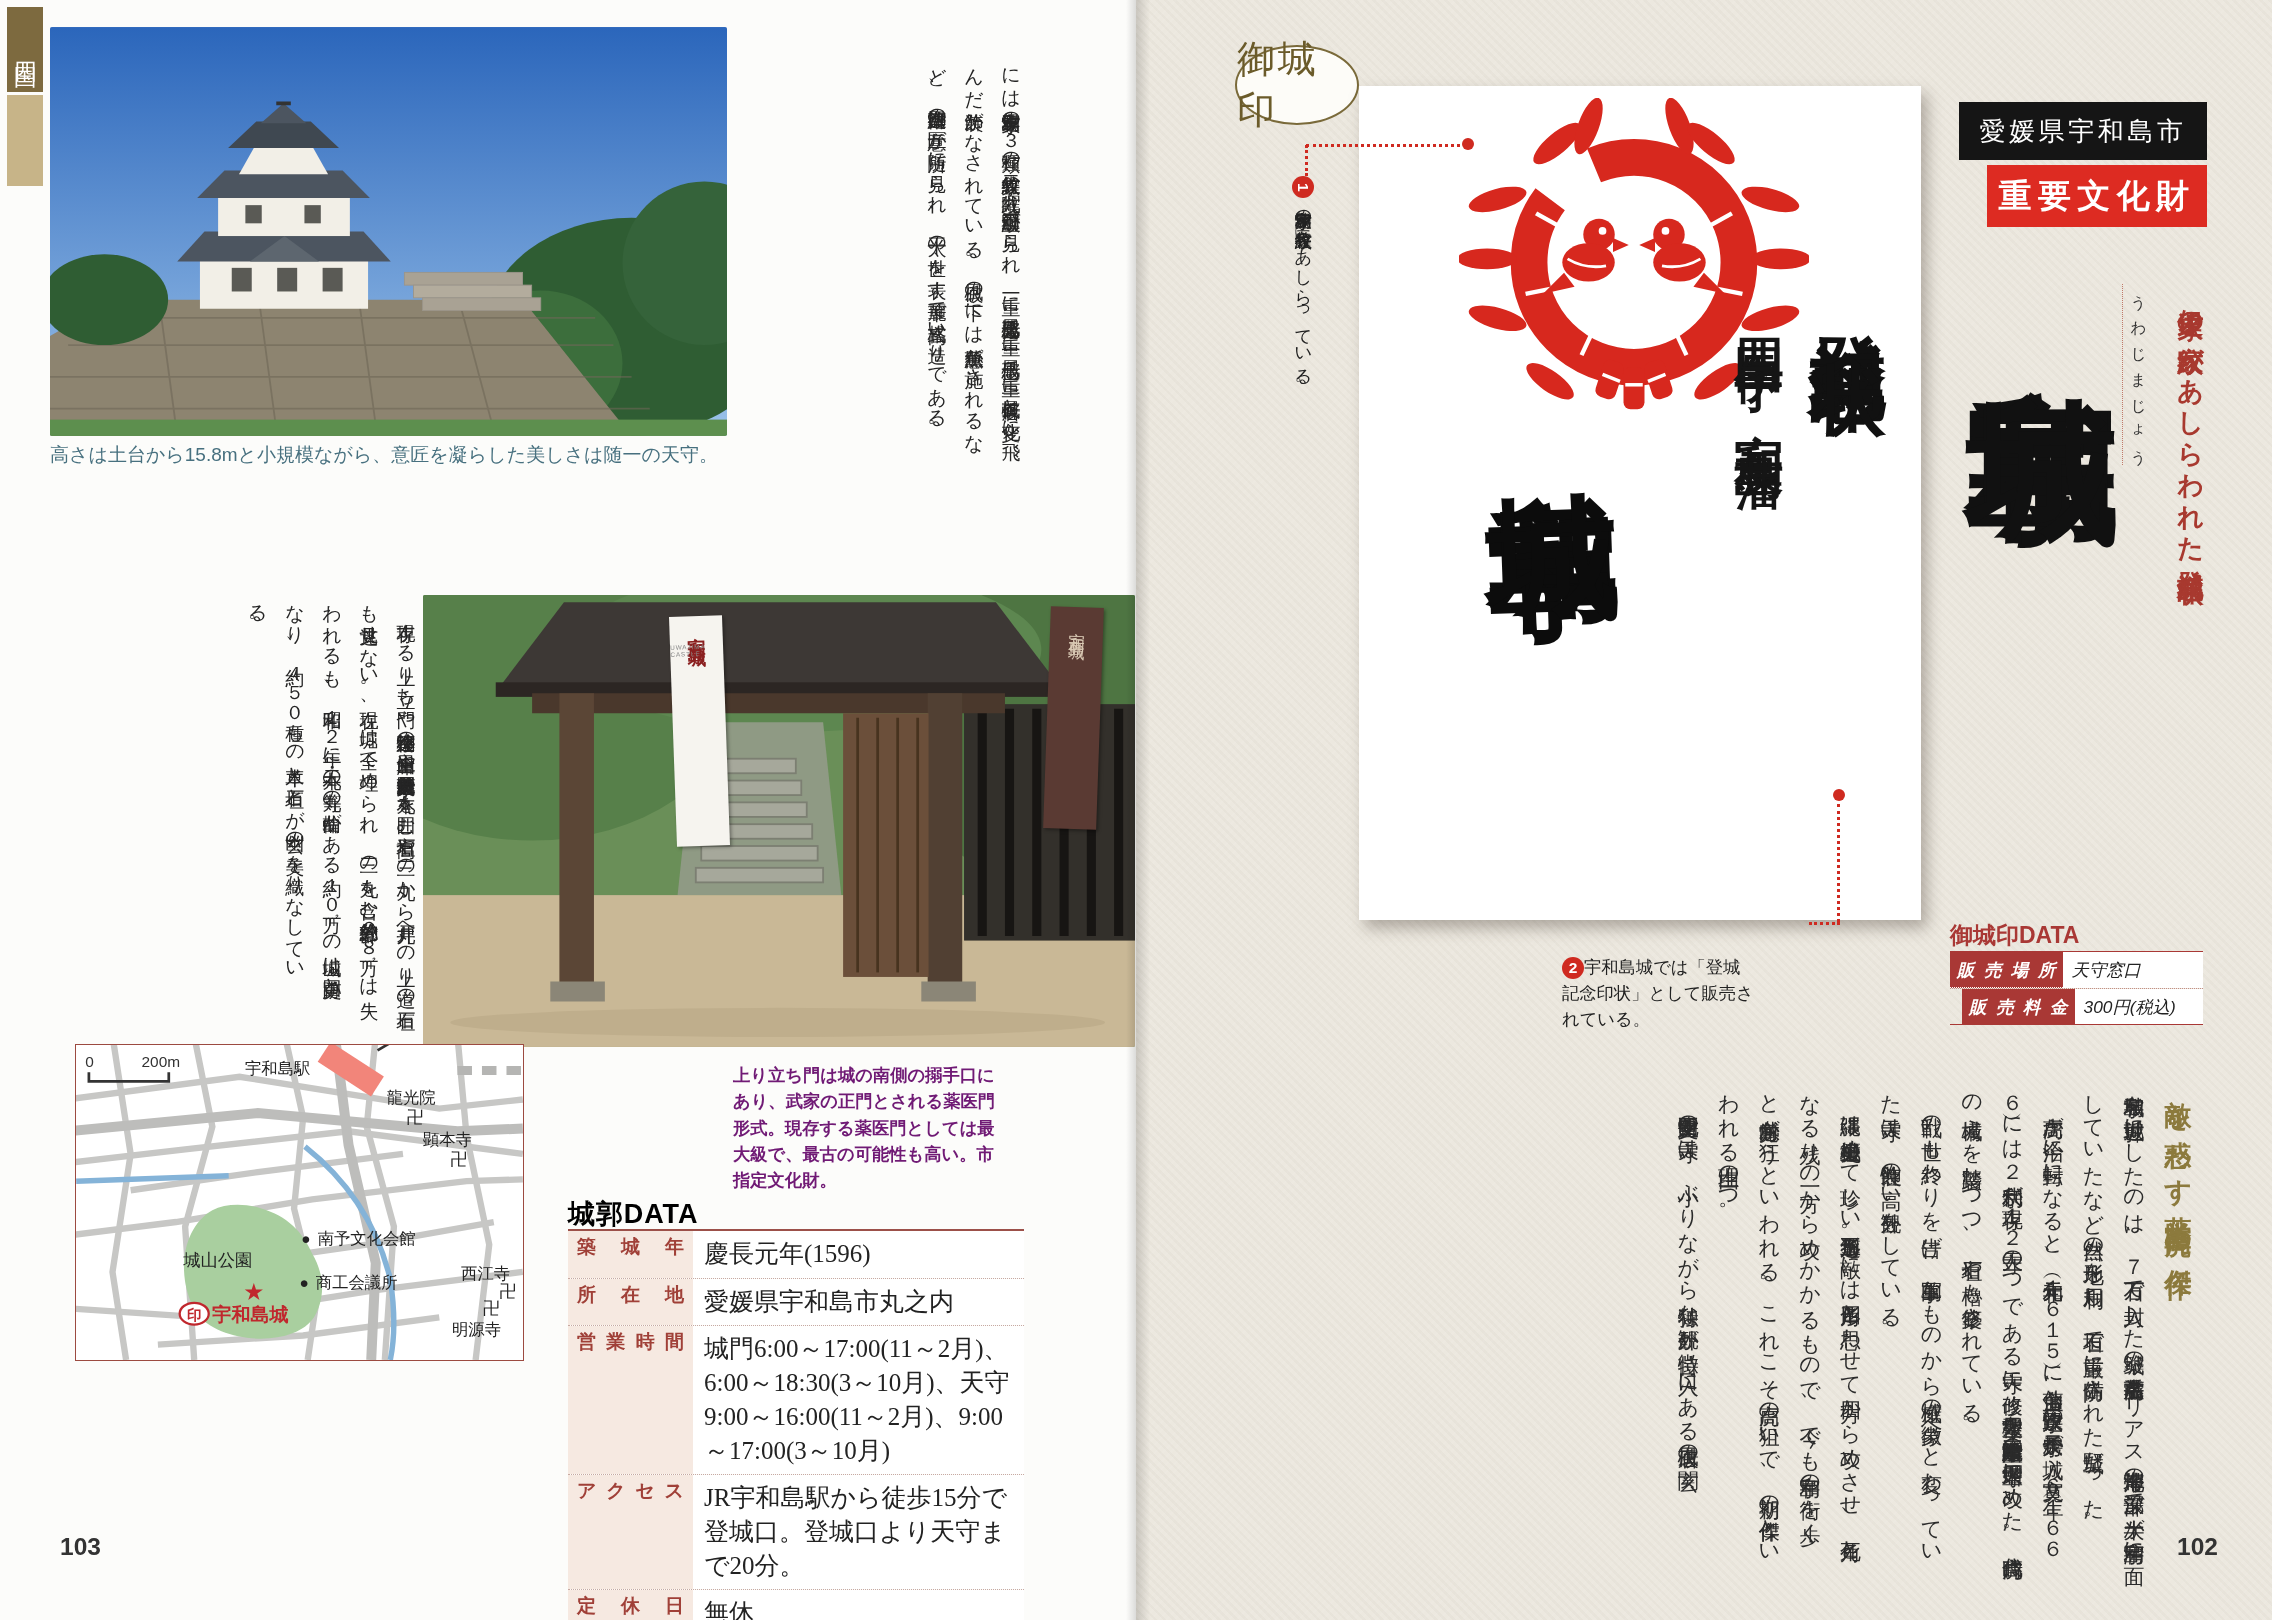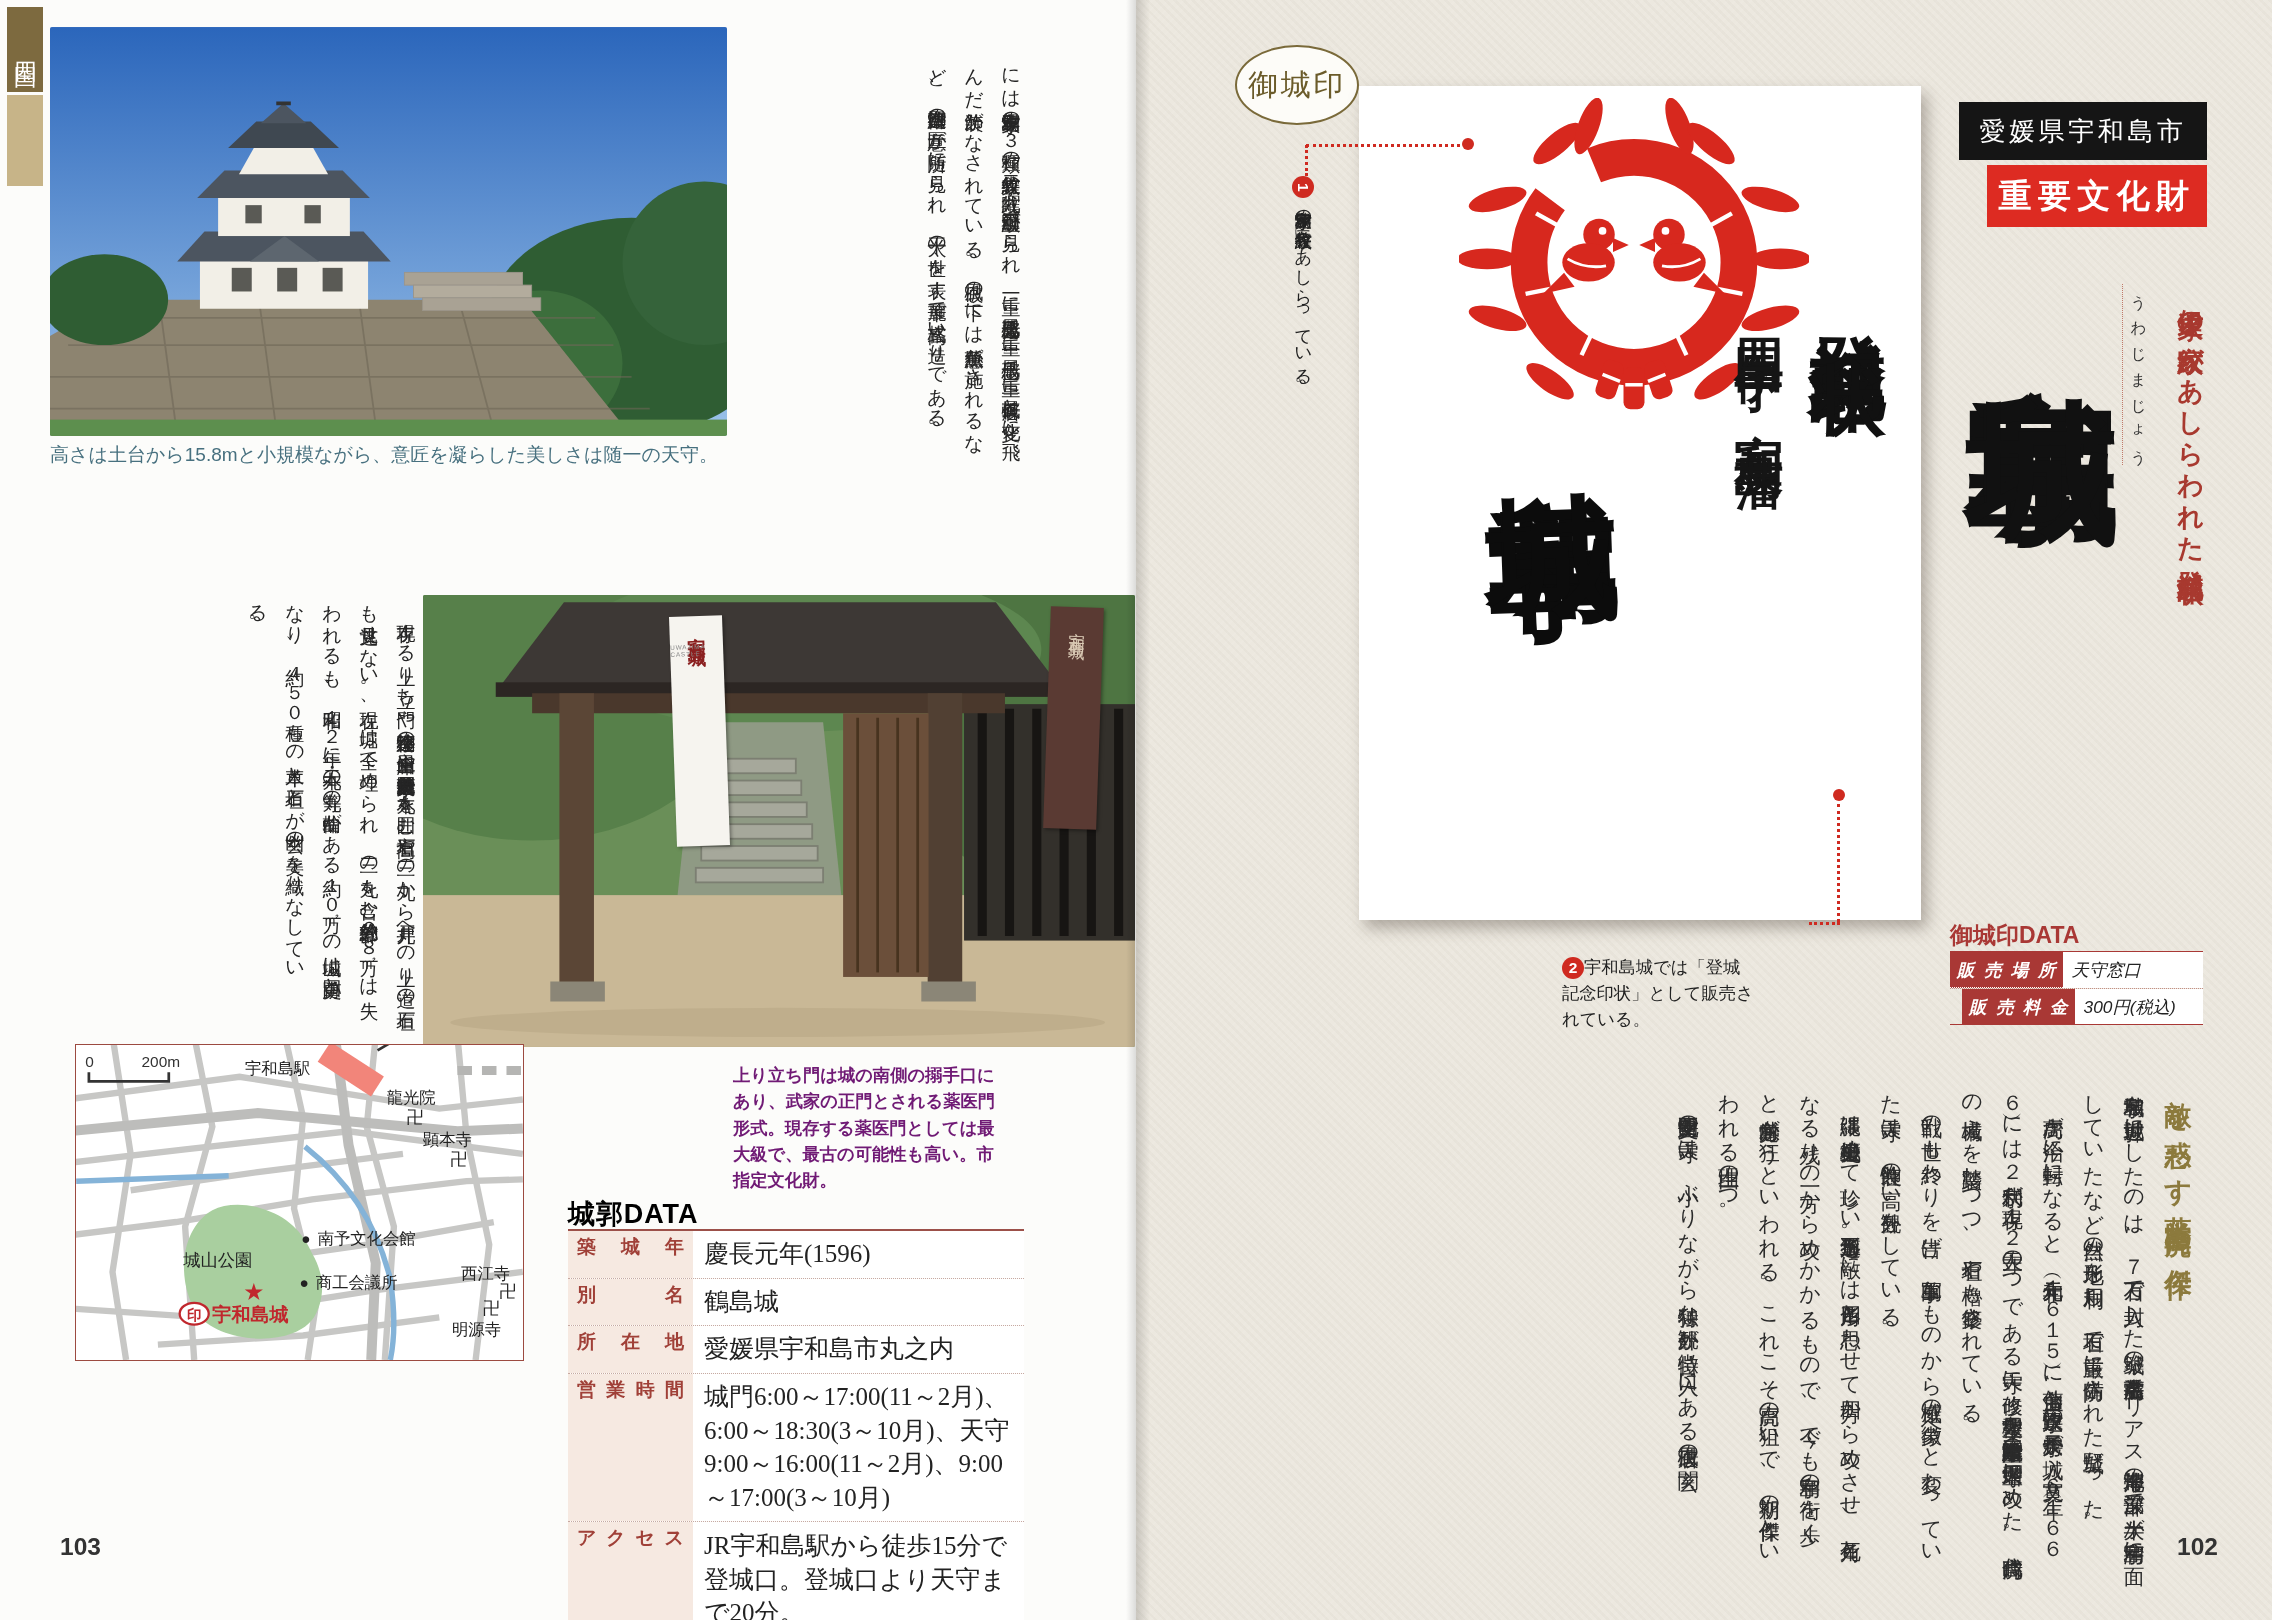--- a/index.html
+++ b/index.html
@@ -49,21 +49,21 @@
   .page-num{font-family:"Liberation Sans","DejaVu Sans",sans-serif;font-weight:bold;font-size:24.5px;color:#333;}
 
   
   .page-right{position:absolute;left:1136px;top:0;width:1136px;height:1620px;background:#ece8df;
     background-image:repeating-linear-gradient(45deg,rgba(120,110,90,.04) 0 2.7px,transparent 2.7px 6.4px),
                      repeating-linear-gradient(-45deg,rgba(255,255,255,.05) 0 1.8px,transparent 1.8px 5.5px);}
   .gutter{left:1126px;top:0;width:23.6px;height:1620px;background:linear-gradient(90deg,rgba(0,0,0,0) 0%,rgba(0,0,0,.14) 45%,rgba(0,0,0,0) 100%);}
 
   .badge{left:1235px;top:45px;width:120px;height:76px;border:2.7px solid #7a6a3a;border-radius:50%;
          background:#fdfcf8;display:flex;align-items:center;justify-content:center;
-         color:#6b5b2a;font-size:30px;letter-spacing:2.7px;}
+         color:#6b5b2a;font-size:38px;letter-spacing:2.7px;}
 
   .cert{left:1359px;top:86px;width:562px;height:834px;background:#fff;box-shadow:6.4px 8.2px 14.5px rgba(60,50,40,.35);}
   .stamp-title{left:1798px;top:273px;font-size:76px;font-weight:bold;color:#111;letter-spacing:5.5px;
                transform:rotate(.5deg);font-family:"Liberation Serif","DejaVu Serif",serif;}
   .stamp-sub{left:1726px;top:300px;font-size:49px;font-weight:bold;color:#151515;letter-spacing:9px;}
   .stamp-name{left:1405px;top:395px;width:305px;height:518px;display:flex;justify-content:center;}
   .stamp-name .v{font-size:133px;font-weight:bold;color:#0c0c0c;letter-spacing:-3.6px;transform:rotate(-2deg);}
 
   .dot-red{position:absolute;width:11.8px;height:11.8px;border-radius:50%;background:#cf2a20;}
   .dotline-h{position:absolute;border-top:3.6px dotted #cf2a20;}
@@ -223,24 +223,20 @@
 
     <div class="abs gate-caption" style="left:733px;top:1062px;width:269px;">上り立ち門は城の南側の搦手口にあり、武家の正門とされる薬医門形式。現存する薬医門としては最大級で、最古の可能性も高い。市指定文化財。</div>
 
     <div class="abs data-heading" style="left:568px;top:1196px;">城郭DATA</div>
     <div class="abs data-table" style="left:568px;top:1229px;width:456px;">
       <div class="data-row">
         <div class="lbl">築城年</div>
         <div class="val">慶長元年(1596)</div>
       </div>
       <div class="data-row">
-        <div class="lbl">別名</div>
-        <div class="val">鶴島城</div>
-      </div>
-      <div class="data-row">
         <div class="lbl">所在地</div>
         <div class="val">愛媛県宇和島市丸之内</div>
       </div>
       <div class="data-row">
         <div class="lbl">営業時間</div>
         <div class="val">城門6:00～17:00(11～2月)、6:00～18:30(3～10月)、天守9:00～16:00(11～2月)、9:00～17:00(3～10月)</div>
       </div>
       <div class="data-row">
         <div class="lbl">アクセス</div>
         <div class="val">JR宇和島駅から徒歩15分で登城口。登城口より天守まで20分。</div>

